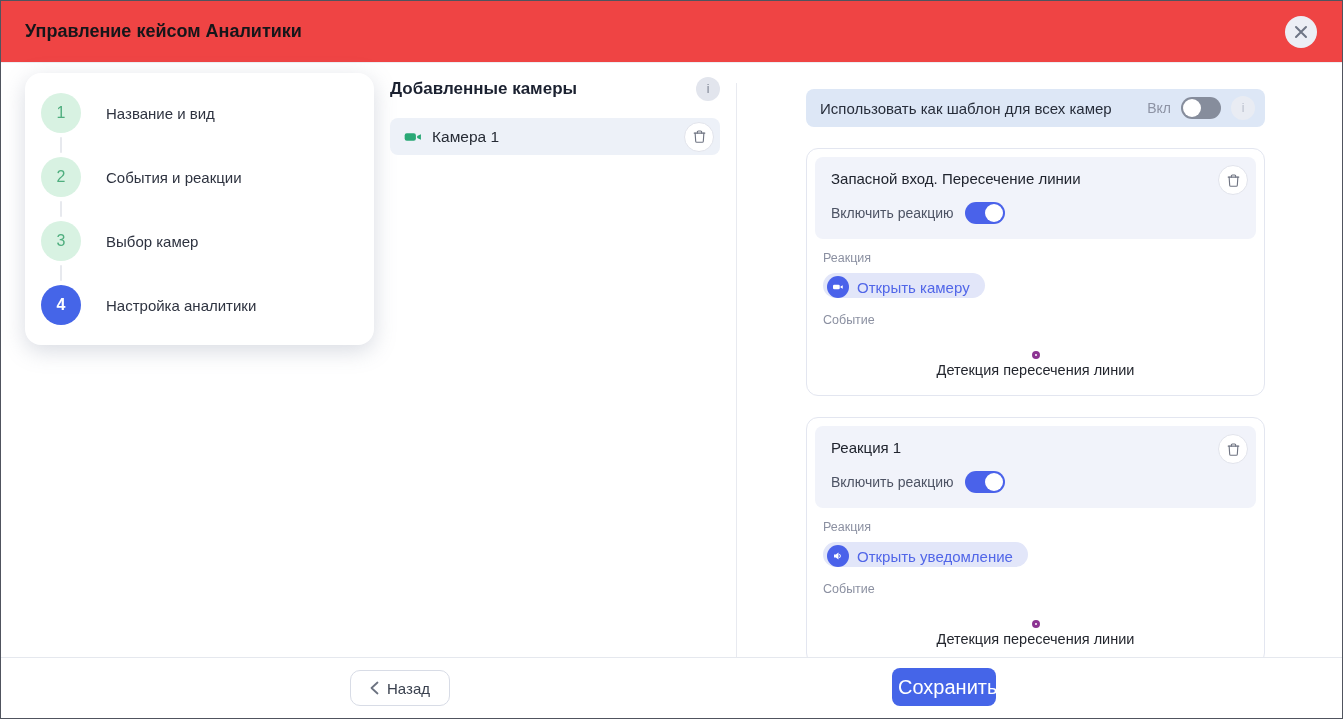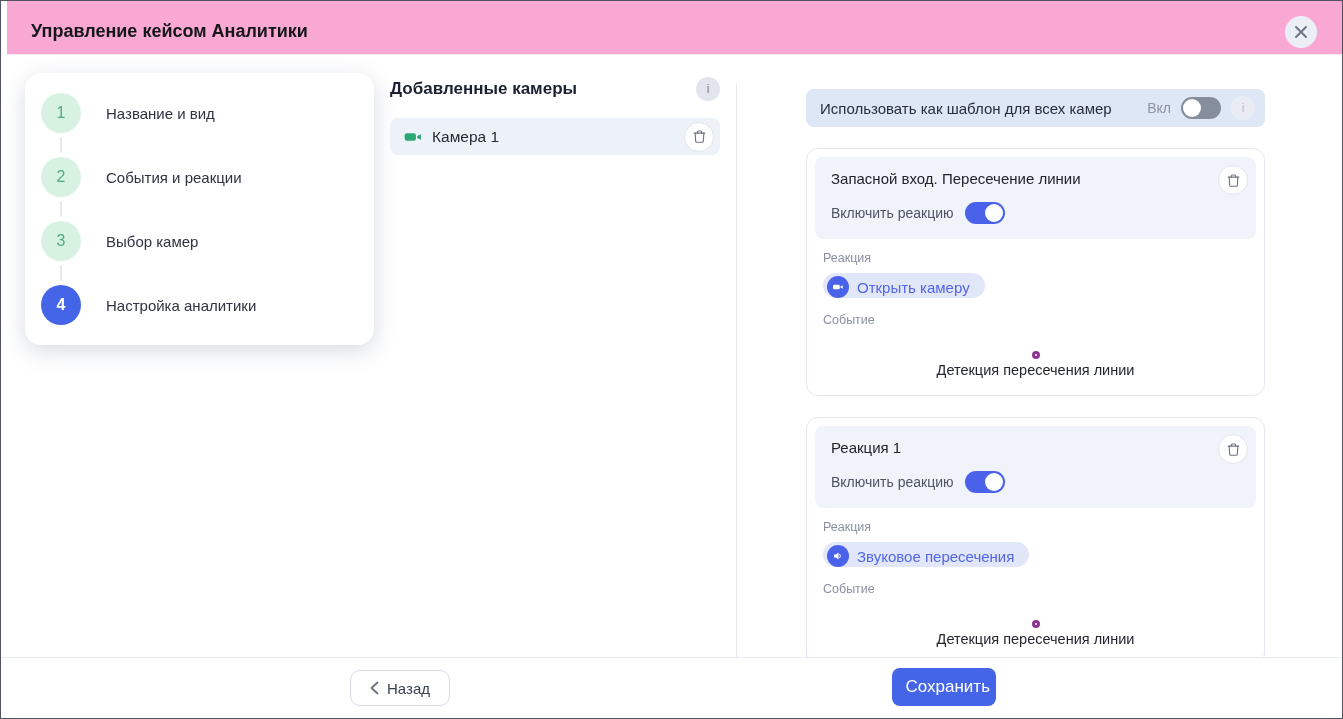--- a/index.html
+++ b/index.html
@@ -3,21 +3,21 @@
 <meta charset="utf-8">
 <style>
   * { box-sizing: border-box; }
   html,body { margin:0; padding:0; background:#fff; }
   .window {
     position:relative; width:1343px; height:719px;
     border:1px solid #50545e; background:#fff; overflow:hidden;
     font-family:"Liberation Sans", sans-serif; color:#20242e;
   }
   
-  .header { position:absolute; left:0; top:0; right:0; height:54px; background:#f9a8d4; border-bottom:1px solid #ecEEf3; border-bottom:1px solid #eceef3;margin-left:6px; }
+  .header { position:absolute; left:0; top:0; right:0; height:62px; background:#ef4444; border-bottom:1px solid #ecEEf3; border-bottom:1px solid #eceef3; }
   .title { position:absolute; left:24px; top:0; line-height:61px; font-size:18px; font-weight:bold; color:#15161a; }
   .close-btn { position:absolute; right:25px; top:15px; width:32px; height:32px; border-radius:50%;
     background:#eceef5; border:none; display:flex; align-items:center; justify-content:center; cursor:pointer; padding:0; }
 
   
   .stepper { position:absolute; left:24px; top:72px; width:349px; height:272px; background:#fff;
     border-radius:16px; box-shadow:0 6px 22px rgba(125,135,160,.30); padding:20px 0 0 16px; }
   .step { display:flex; align-items:center; height:40px; }
   .step-circle { width:40px; height:40px; border-radius:50%; background:#d8f2e2; color:#4fae7e;
     font-size:16px; display:flex; align-items:center; justify-content:center; flex:0 0 40px; }
@@ -73,21 +73,21 @@
   .event-row { display:flex; align-items:center; gap:3px; margin-top:24px;flex-direction:column; }
   .event-dot { width:8px; height:8px; border:3px solid #8c3492; border-radius:50%; flex:0 0 8px; }
   .event-text { font-size:14.5px; color:#23262e; }
 
   
   .footer { position:absolute; left:0; right:0; bottom:0; height:61px; border-top:1px solid #e5e8ee; background:#fff;text-decoration:underline; }
   .back-btn { position:absolute; left:349px; top:12px; width:100px; height:36px; border:1px solid #d8dce6;
     border-radius:10px; background:#fff; display:flex; align-items:center; justify-content:center; gap:8px;
     font-size:15px; color:#39404e; cursor:pointer; font-family:inherit; }
   .save-btn { position:absolute; left:891px; top:10px; width:104px; height:38px; border:none; border-radius:8px;
-    background:#4565e8; color:#fff; font-size:17px; cursor:pointer; font-family:inherit;text-align:right; }
+    background:#4565e8; color:#fff; font-size:20px; cursor:pointer; font-family:inherit; }
 </style>
 </head>
 <body>
 
 <div class="window">
 
   <div class="header">
     <div class="title">Управление кейсом Аналитики</div>
     <button class="close-btn">
       <span style="display:flex">
@@ -218,21 +218,21 @@
       </div>
       <div class="card-body">
         <div class="small-label">Реакция</div>
         <div class="chip">
           <span class="chip-icon">
             <svg width="12" height="12" viewBox="0 0 24 24" fill="#ffffff">
                 <path d="M4 9.2v5.6h3.6L13 19V5L7.6 9.2H4z"></path>
                 <path d="M15.5 8.5a5 5 0 0 1 0 7" stroke="#ffffff" stroke-width="2" fill="none" stroke-linecap="round"></path>
               </svg>
           </span>
-          <span class="chip-text">Звуковое пересечения</span>
+          <span class="chip-text">Открыть уведомление</span>
         </div>
         <div class="small-label event-label">Событие</div>
         <div class="event-row">
           <span class="event-dot"></span>
           <span class="event-text">Детекция пересечения линии</span>
         </div>
       </div>
     </div>
 
   </div>

